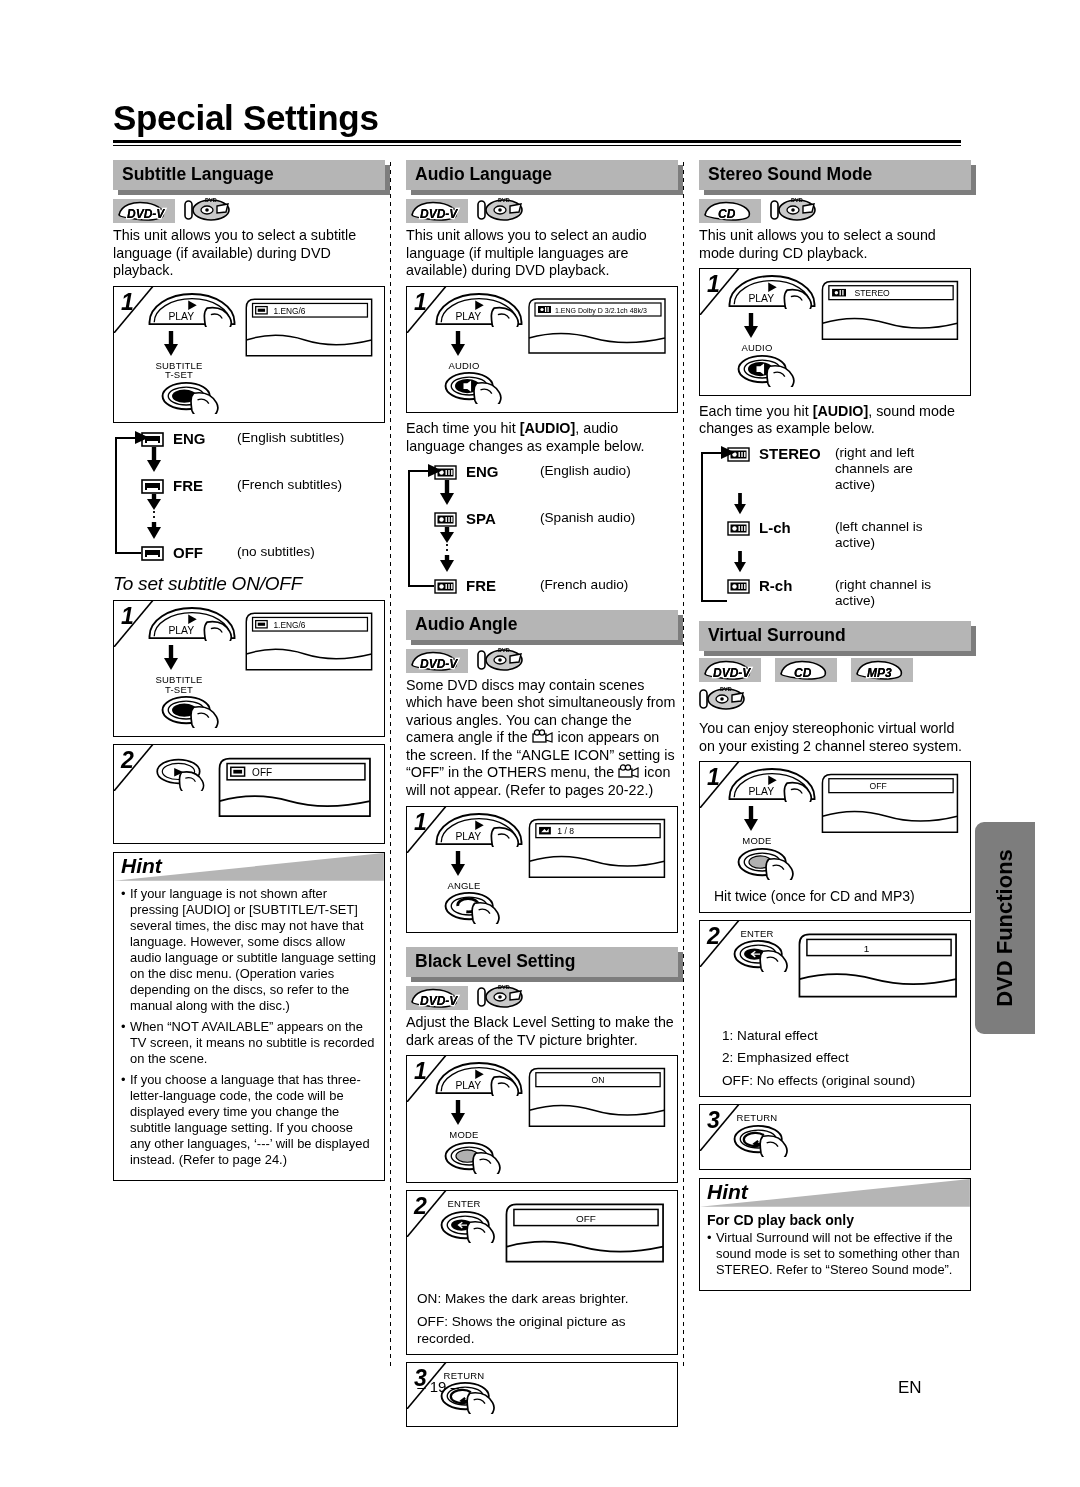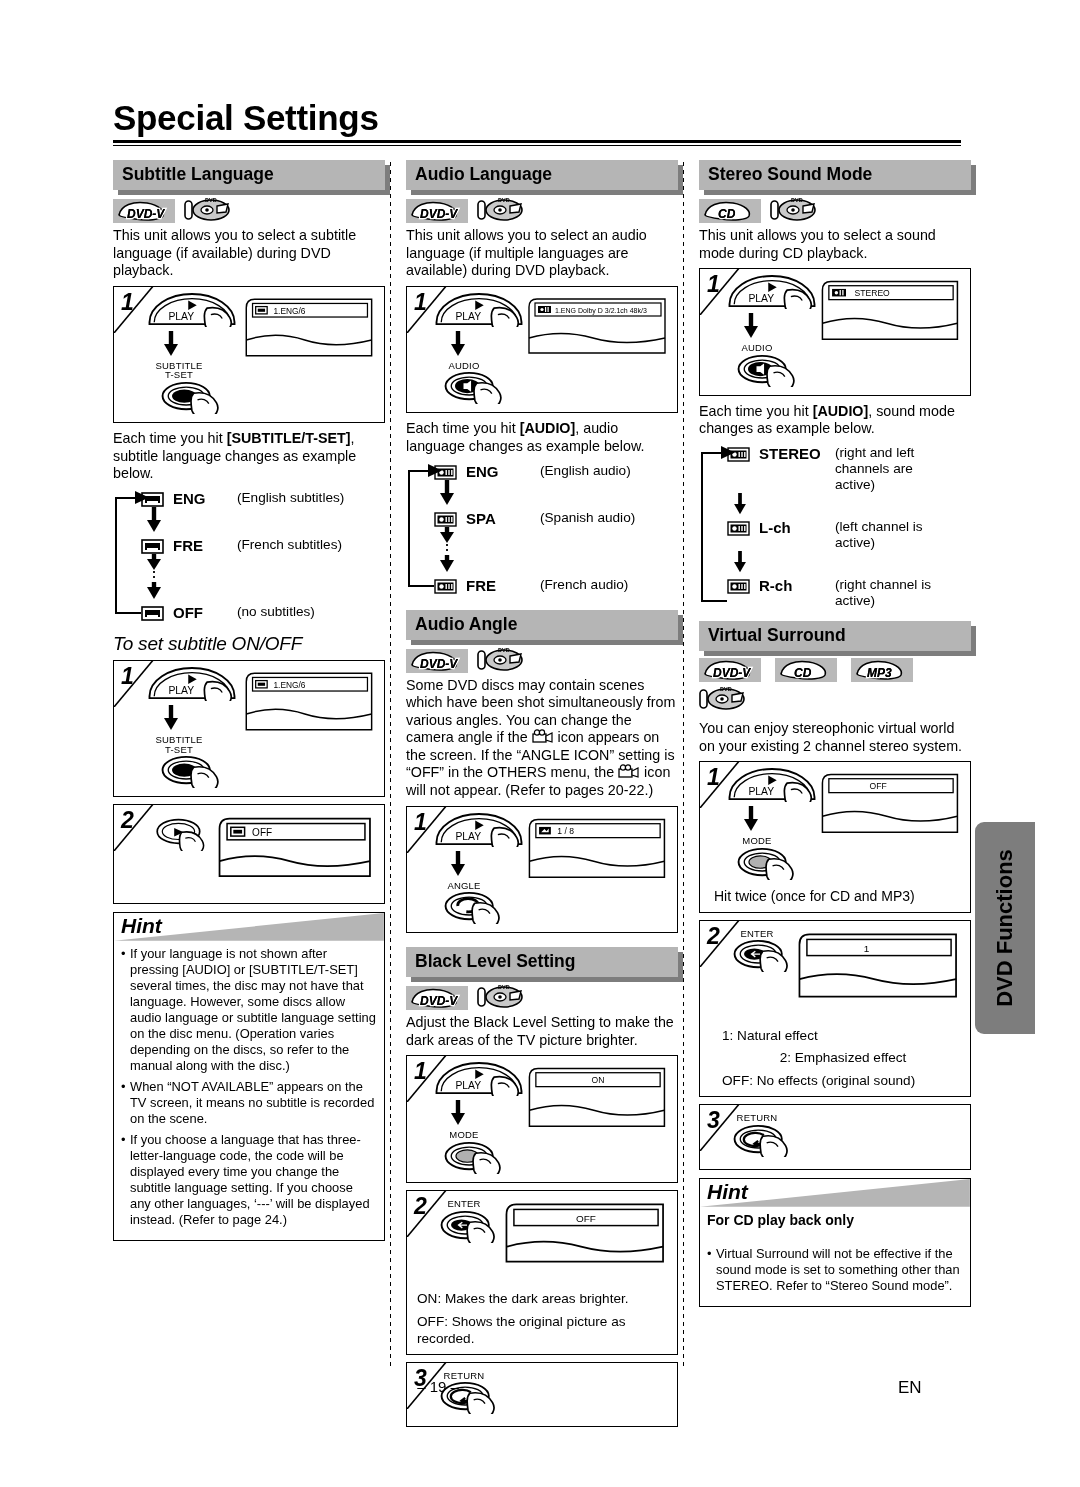--- a/index.html
+++ b/index.html
@@ -75,21 +75,21 @@
       border-left:2.4px solid #000; border-top:2.4px solid #000; border-bottom:2.4px solid #000; }
   .arrowdown { width:14px; margin-left:32px; }
   .dots-v { width:14px; margin-left:32px; }
 
   
   .hintbox { border:1.6px solid #000; margin-top:8px; background:#fff; }
   .hint-head { position:relative; height:28px; overflow:hidden; }
   .hint-head .tri { position:absolute; inset:0; }
   .hint-head .txt { position:absolute; left:7px; top:1px; font-size:21px; font-weight:bold; font-style:italic; }
   .hint-body { padding:5px 7px 7px 7px; }
-  .hint-sub { font-size:14px; font-weight:bold; margin-bottom:18px; }
+  .hint-sub { font-size:14px; font-weight:bold; margin-bottom:2px; }
   .hint-li { font-size:12.9px; line-height:1.24; display:flex; margin-bottom:5px; }
   .hint-li .dot { flex:0 0 auto; width:9px; }
   .hint-li .tx { flex:1 1 auto; }
 
   
   .sidetab { position:absolute; left:975px; top:822px; width:60px; height:212px;
       background:#7d7d7d; border-radius:9px 0 0 9px; }
   .sidetab .lab { position:absolute; left:50%; top:50%;
       transform:translate(-50%,-50%) rotate(-90deg); white-space:nowrap;
       font-size:22px; font-weight:bold; color:#000; }
@@ -198,23 +198,20 @@
             <rect x="12" y="10" width="110" height="13" fill="#fff" stroke="#000" stroke-width="1.2"></rect>
             <rect x="15" y="13" width="11" height="7" fill="#fff" stroke="#000" stroke-width="1.2"></rect>
             <rect x="17" y="15" width="7" height="3" fill="#000"></rect>
             <text x="32" y="20" font-size="8" font-family="Liberation Sans, sans-serif">1.ENG/6</text>
             <path d="M6,45 Q34,36 62,45 T126,45" fill="none" stroke="#000" stroke-width="1.4"></path>
             <path d="M6,60 L6,45 M126,60 L126,45" stroke="#000" stroke-width="0"></path>
           </svg>
         </div>
       </div>
 
-      <div class="ptext tight">
-        <span>Each time you hit </span><span class="bold">[SUBTITLE/T-SET]</span><span>, subtitle language changes as example below.</span>
-      </div>
 
       <div class="seq">
         <div class="loopline"></div>
         <svg style="position:absolute; left:20px; top:1px;" width="14" height="13" viewBox="0 0 14 13">
           <path d="M0,0 L14,6.5 L0,13 Z" fill="#000"></path>
         </svg>
 
         <div class="seq-row">
           <svg class="seq-ico" viewBox="0 0 23 15">
             <rect x="1" y="1" width="21" height="13" fill="#fff" stroke="#000" stroke-width="1.6"></rect>
@@ -878,21 +875,21 @@
             </svg>
           </div>
           <svg class="osd" viewBox="0 0 140 78">
             <path d="M6,14 Q6,6 14,6 L132,6 L132,56 L6,56 Z" fill="none" stroke="#000" stroke-width="1.4"></path>
             <rect x="12" y="10" width="116" height="13" fill="#fff" stroke="#000" stroke-width="1.2"></rect>
             <text x="60" y="20" font-size="8" text-anchor="middle" font-family="Liberation Sans, sans-serif">1</text>
             <path d="M6,42 Q36,34 66,42 T132,42" fill="none" stroke="#000" stroke-width="1.4"></path>
           </svg>
         </div>
         <div class="stepnote" style="font-size:13.6px; padding-left:22px;">1: Natural effect</div>
-        <div class="stepnote" style="font-size:13.6px; padding-left:22px; padding-top:0;text-align:center;">2: Emphasized effect</div>
+        <div class="stepnote" style="font-size:13.6px; padding-left:22px; padding-top:0;">2: Emphasized effect</div>
         <div class="stepnote" style="font-size:13.6px; padding-left:22px; padding-top:0;">OFF: No effects (original sound)</div>
       </div>
 
       <div class="stepbox">
         <svg class="stepcorner" viewBox="0 0 46 46">
           <line x1="0" y1="46" x2="40" y2="-2" stroke="#000" stroke-width="1.6"></line>
         </svg>
         <div class="stepnum">3</div>
         <div class="steprow" style="padding-bottom:8px;">
           <div style="width:112px; padding-left:20px; padding-top:2px;">

